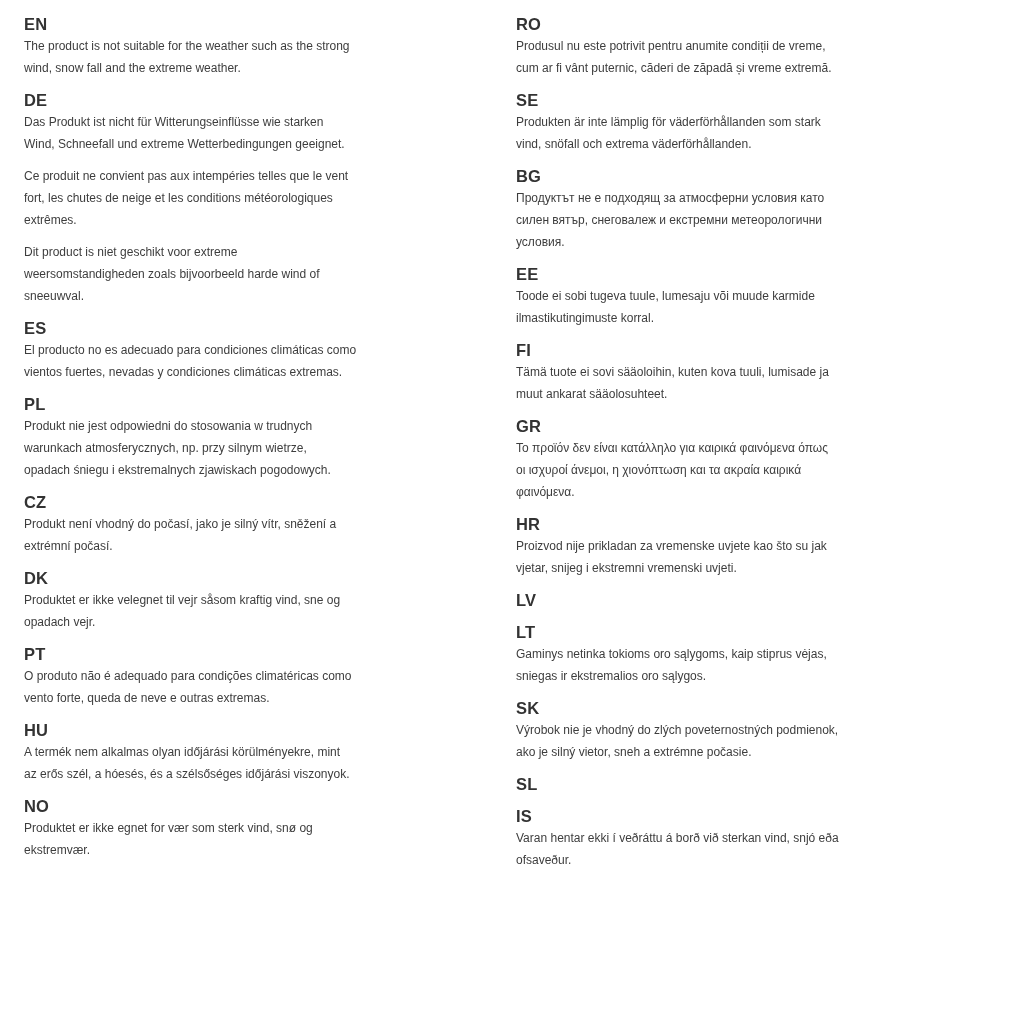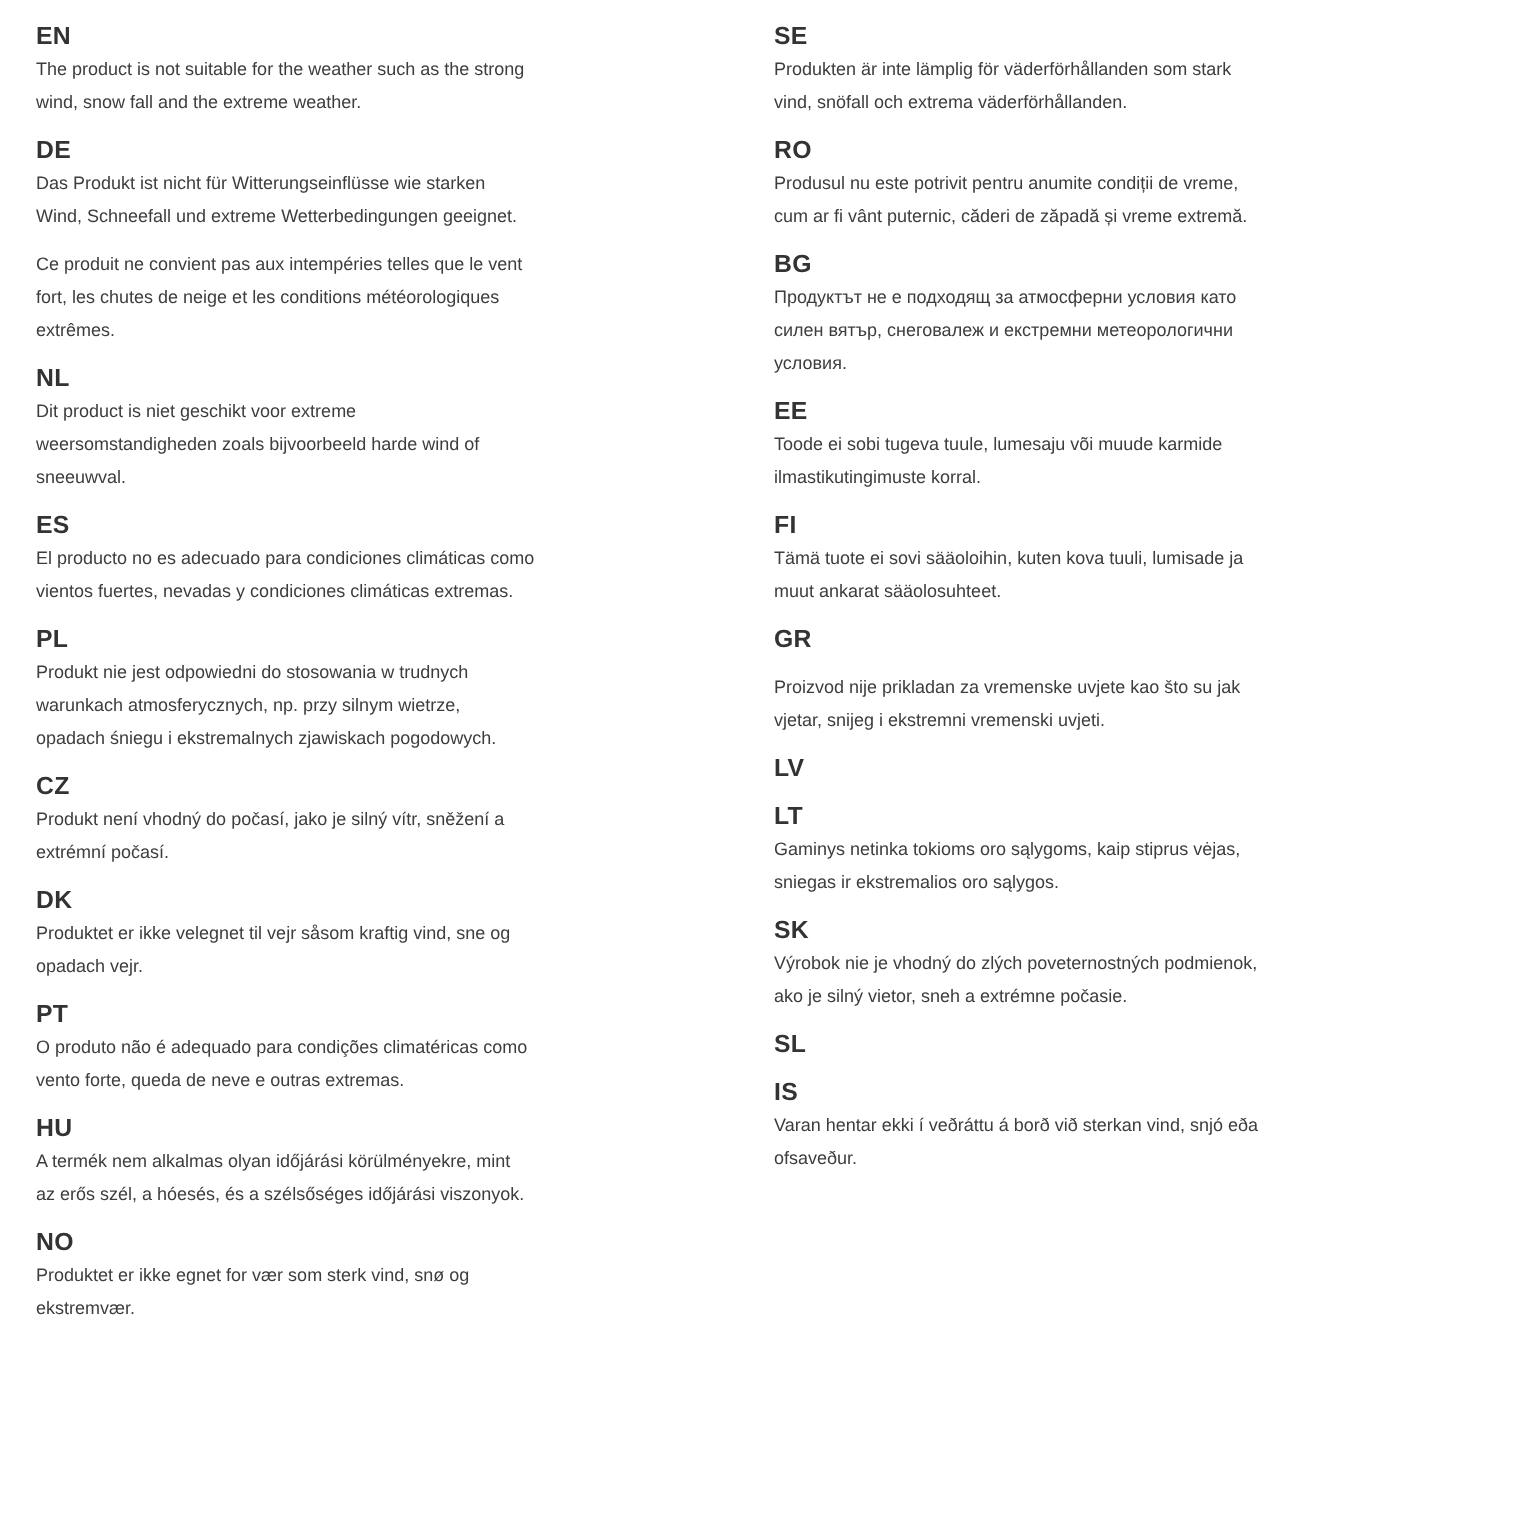--- a/index.html
+++ b/index.html
@@ -69,21 +69,20 @@
 Wind, Schneefall und extreme Wetterbedingungen geeignet.</p>
     </section>
 
     <section class="lang-section">
       <p class="lang-text">Ce produit ne convient pas aux intempéries telles que le vent
 fort, les chutes de neige et les conditions météorologiques
 extrêmes.</p>
     </section>
 
     <section class="lang-section">
-      <h2 class="lang-code">NL</h2>
       <p class="lang-text">Dit product is niet geschikt voor extreme
 weersomstandigheden zoals bijvoorbeeld harde wind of
 sneeuwval.</p>
     </section>
 
     <section class="lang-section">
       <h2 class="lang-code">ES</h2>
       <p class="lang-text">El producto no es adecuado para condiciones climáticas como
 vientos fuertes, nevadas y condiciones climáticas extremas.</p>
     </section>
@@ -124,29 +123,29 @@
       <h2 class="lang-code">NO</h2>
       <p class="lang-text">Produktet er ikke egnet for vær som sterk vind, snø og
 ekstremvær.</p>
     </section>
 
   </div>
 
   <div class="col col-right">
 
     <section class="lang-section">
+      <h2 class="lang-code">RO</h2>
+      <p class="lang-text">Produsul nu este potrivit pentru anumite condiții de vreme,
+cum ar fi vânt puternic, căderi de zăpadă și vreme extremă.</p>
+    </section>
+
+    <section class="lang-section">
       <h2 class="lang-code">SE</h2>
       <p class="lang-text">Produkten är inte lämplig för väderförhållanden som stark
 vind, snöfall och extrema väderförhållanden.</p>
-    </section>
-
-    <section class="lang-section">
-      <h2 class="lang-code">RO</h2>
-      <p class="lang-text">Produsul nu este potrivit pentru anumite condiții de vreme,
-cum ar fi vânt puternic, căderi de zăpadă și vreme extremă.</p>
     </section>
 
     <section class="lang-section">
       <h2 class="lang-code">BG</h2>
       <p class="lang-text">Продуктът не е подходящ за атмосферни условия като
 силен вятър, снеговалеж и екстремни метеорологични
 условия.</p>
     </section>
 
     <section class="lang-section">
@@ -156,23 +155,27 @@
     </section>
 
     <section class="lang-section">
       <h2 class="lang-code">FI</h2>
       <p class="lang-text">Tämä tuote ei sovi sääoloihin, kuten kova tuuli, lumisade ja
 muut ankarat sääolosuhteet.</p>
     </section>
 
     <section class="lang-section">
       <h2 class="lang-code">GR</h2>
-    </section>
-
-    <section class="lang-section">
+      <p class="lang-text">Το προϊόν δεν είναι κατάλληλο για καιρικά φαινόμενα όπως
+οι ισχυροί άνεμοι, η χιονόπτωση και τα ακραία καιρικά
+φαινόμενα.</p>
+    </section>
+
+    <section class="lang-section">
+      <h2 class="lang-code">HR</h2>
       <p class="lang-text">Proizvod nije prikladan za vremenske uvjete kao što su jak
 vjetar, snijeg i ekstremni vremenski uvjeti.</p>
     </section>
 
     <section class="lang-section">
       <h2 class="lang-code">LV</h2>
     </section>
 
     <section class="lang-section">
       <h2 class="lang-code">LT</h2>

